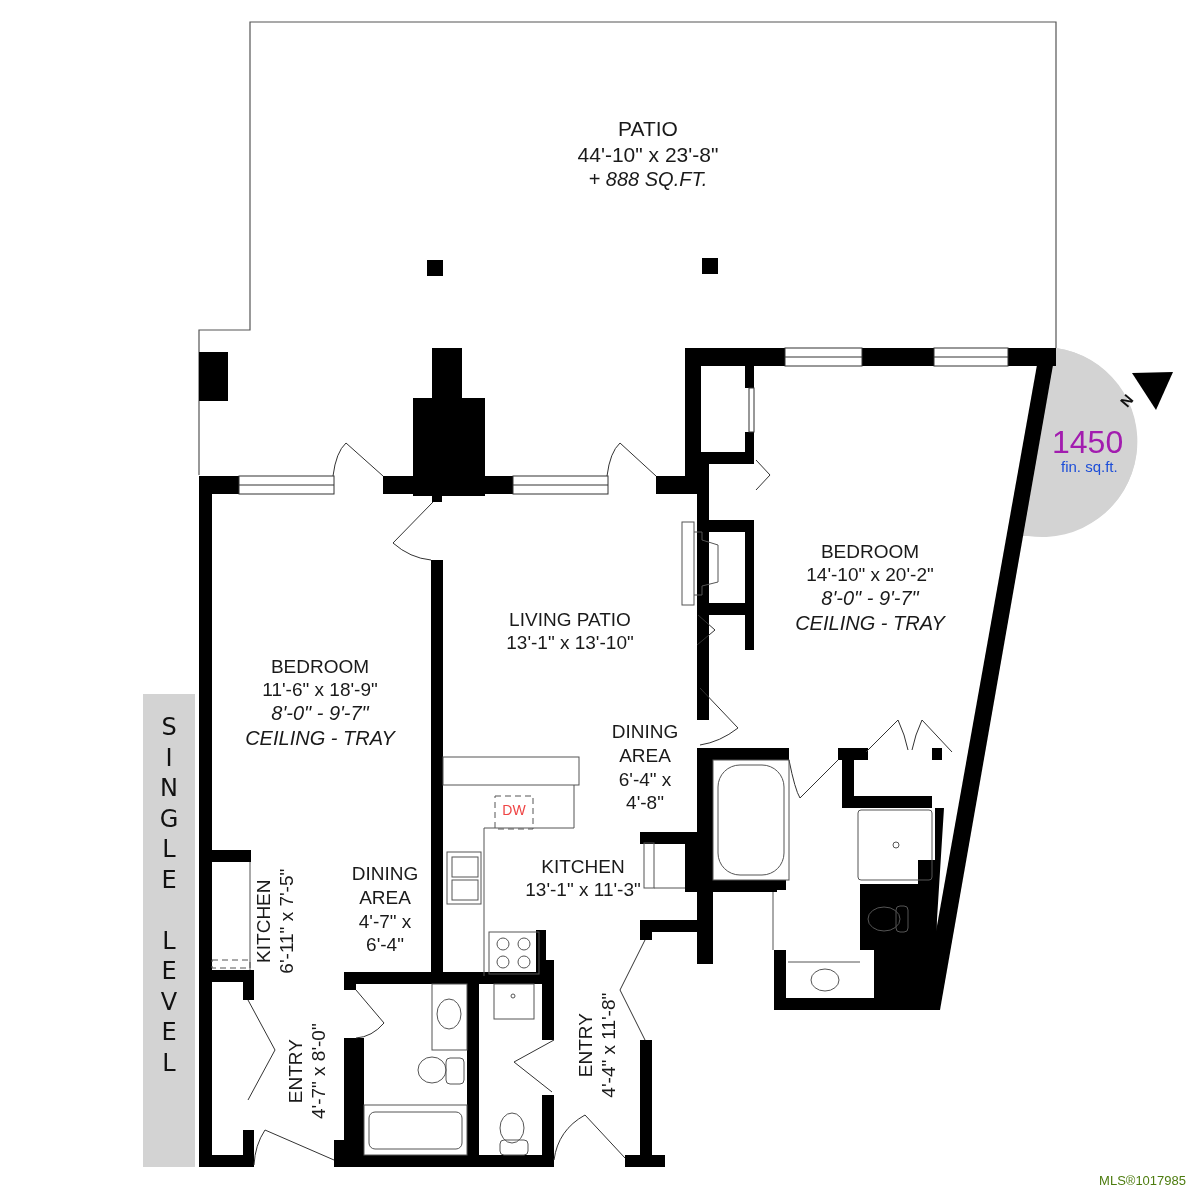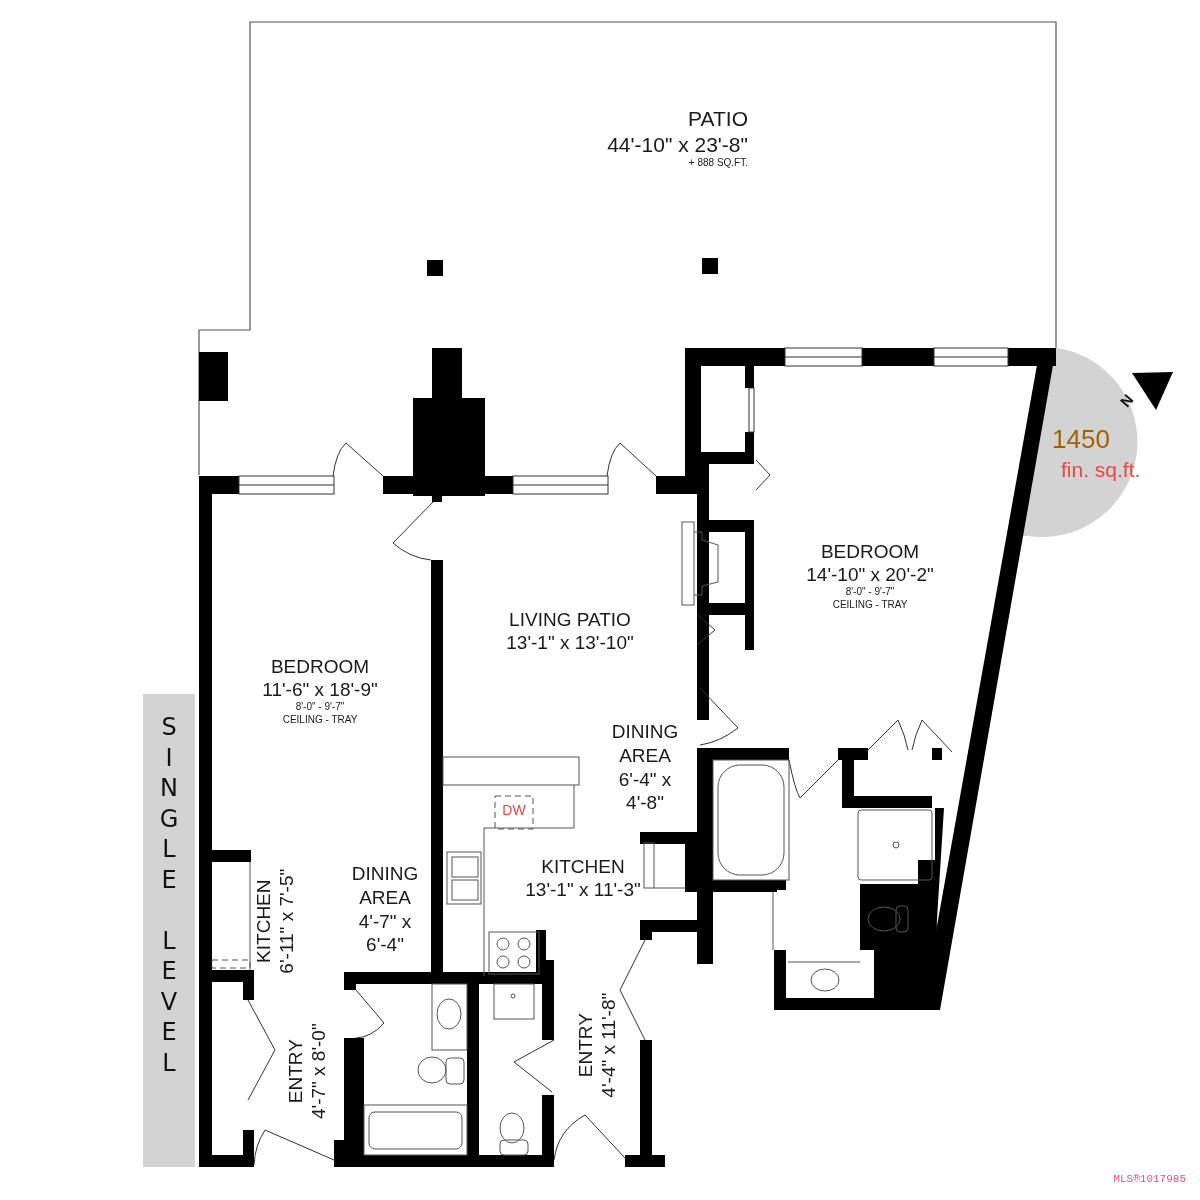--- a/index.html
+++ b/index.html
@@ -2,30 +2,30 @@
 <html><head>
 <meta charset="utf-8">
 <style>
   html, body { margin:0; padding:0; background:#ffffff; }
   body { width:1200px; height:1200px; position:relative; overflow:hidden;
          font-family: "Liberation Sans", "DejaVu Sans", sans-serif; color:#111; }
   svg { position:absolute; left:0; top:0; }
   .lbl { position:absolute; text-align:center; color:#1a1a1a; line-height:1.22; white-space:nowrap; }
   .lbl .t { font-size:19px; display:block; }
   .lbl .d { font-size:19px; display:block; }
-  .lbl .s { font-size:10px; display:block; }
+  .lbl .s { font-size:20px; display:block;font-style:italic; }
   .rot { transform-origin:center center; transform:rotate(-90deg); }
   #level-band { position:absolute; left:143px; top:694px; width:52px; height:473px; background:#d3d3d3; }
   #level-text { position:absolute; left:143px; top:712px; width:52px; text-align:center;
                 font-size:24px; line-height:30.5px; letter-spacing:0; font-family:"DejaVu Sans", sans-serif; }
   #level-text span { display:block; }
-  #area-num { position:absolute; left:1052px; top:424px; font-size:26px; color:#a16207; }
-  #area-unit { position:absolute; left:1061px; top:458px; font-size:21px; color:#ef4444; }
+  #area-num { position:absolute; left:1052px; top:424px; font-size:32px; color:#a21caf; }
+  #area-unit { position:absolute; left:1061px; top:458px; font-size:15px; color:#1d4ed8; }
   #north { position:absolute; left:1121px; top:392px; font-size:15px; font-weight:bold; transform:rotate(-50deg); }
-  #mls { position:absolute; right:14px; top:1173px; font-size:11px; color:#ec4899;font-family:Liberation Mono, monospace; }
+  #mls { position:absolute; right:14px; top:1173px; font-size:13px; color:#4d7c0f; }
 </style>
 </head>
 <body>
 
 <svg width="1200" height="1200" viewBox="0 0 1200 1200">
 
   <polyline points="199,475 199,330 250,330 250,22 1056,22 1056,348" fill="none" stroke="#555" stroke-width="1.2"></polyline>
 
   <rect x="427" y="260" width="16" height="16" fill="#000"></rect>
   <rect x="702" y="258" width="16" height="16" fill="#000"></rect>
@@ -196,21 +196,21 @@
   <span>E</span>
   <span>V</span>
   <span>E</span>
   <span>L</span>
 </div>
 
 <div id="area-num">1450</div>
 <div id="area-unit">fin. sq.ft.</div>
 <div id="north">N</div>
 
-<div class="lbl" style="left:548px; top:106px; width:200px;text-align:right;">
+<div class="lbl" style="left:548px; top:116px; width:200px;">
   <span class="t" style="font-size:21px">PATIO</span>
   <span class="d" style="font-size:21px">44'-10" x 23'-8"</span>
   <span class="s">+ 888 SQ.FT.</span>
 </div>
 
 <div class="lbl" style="left:770px; top:540px; width:200px;">
   <span class="t">BEDROOM</span>
   <span class="d">14'-10" x 20'-2"</span>
   <span class="s">8'-0" - 9'-7"</span>
   <span class="s">CEILING - TRAY</span>

